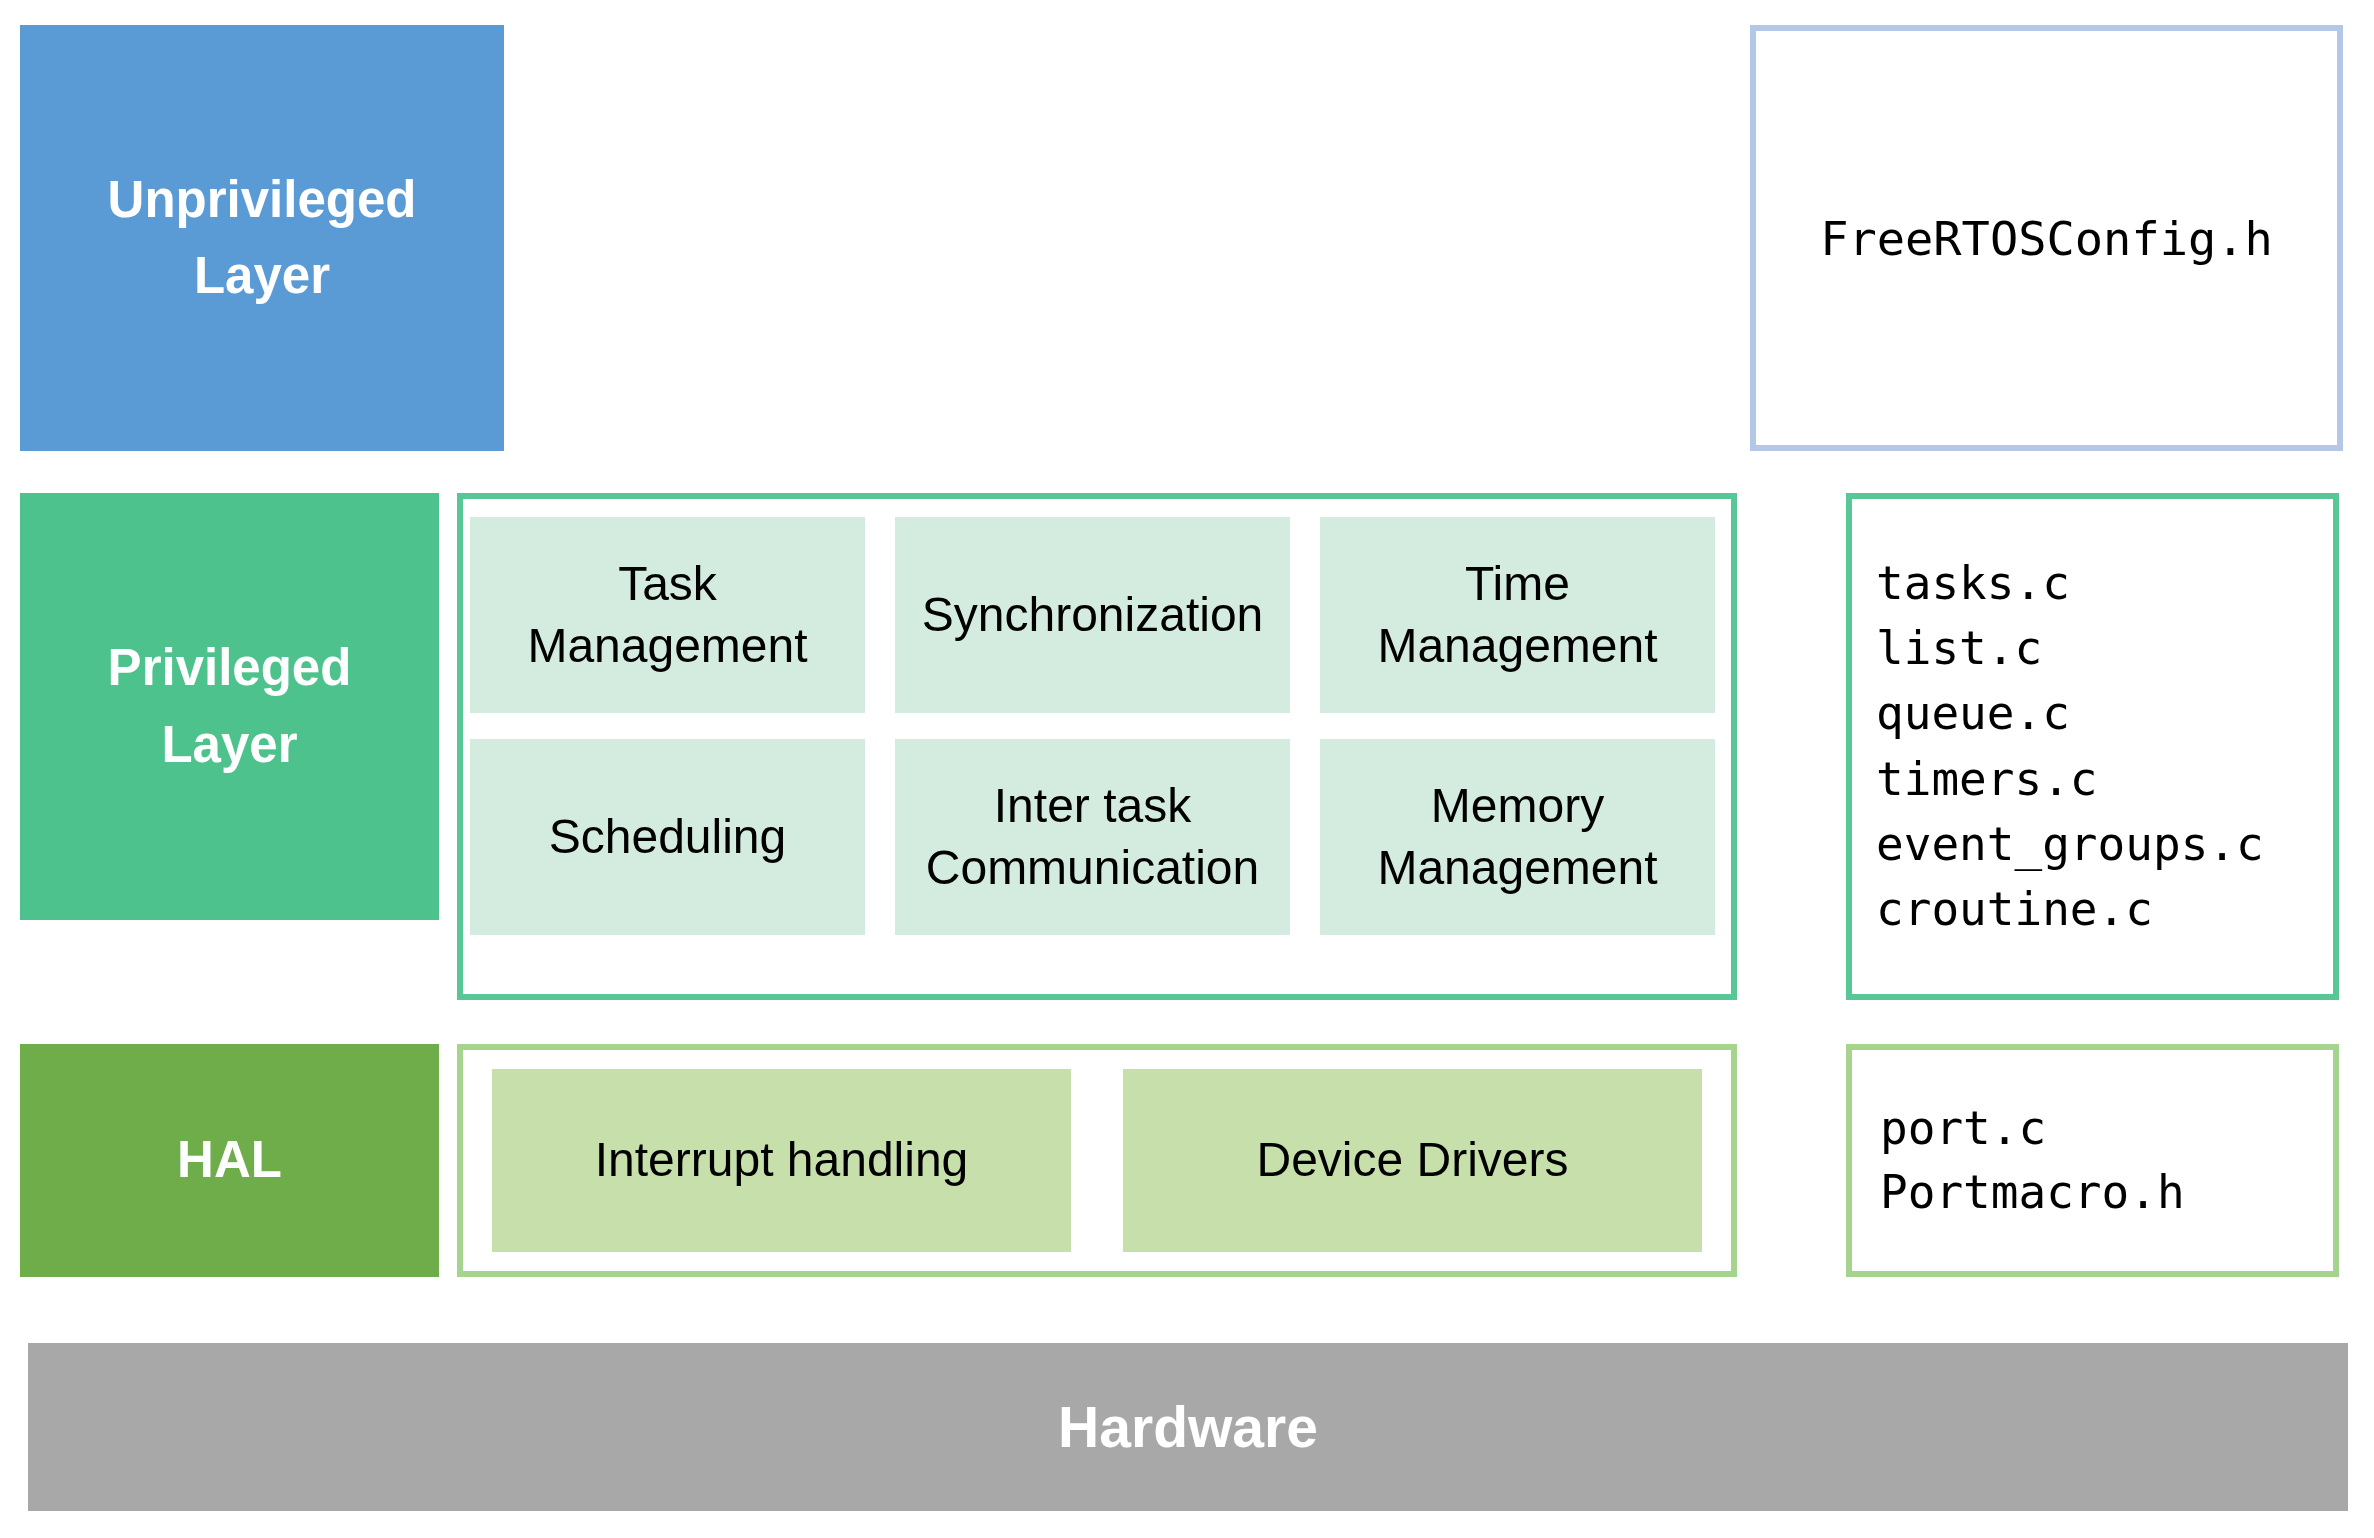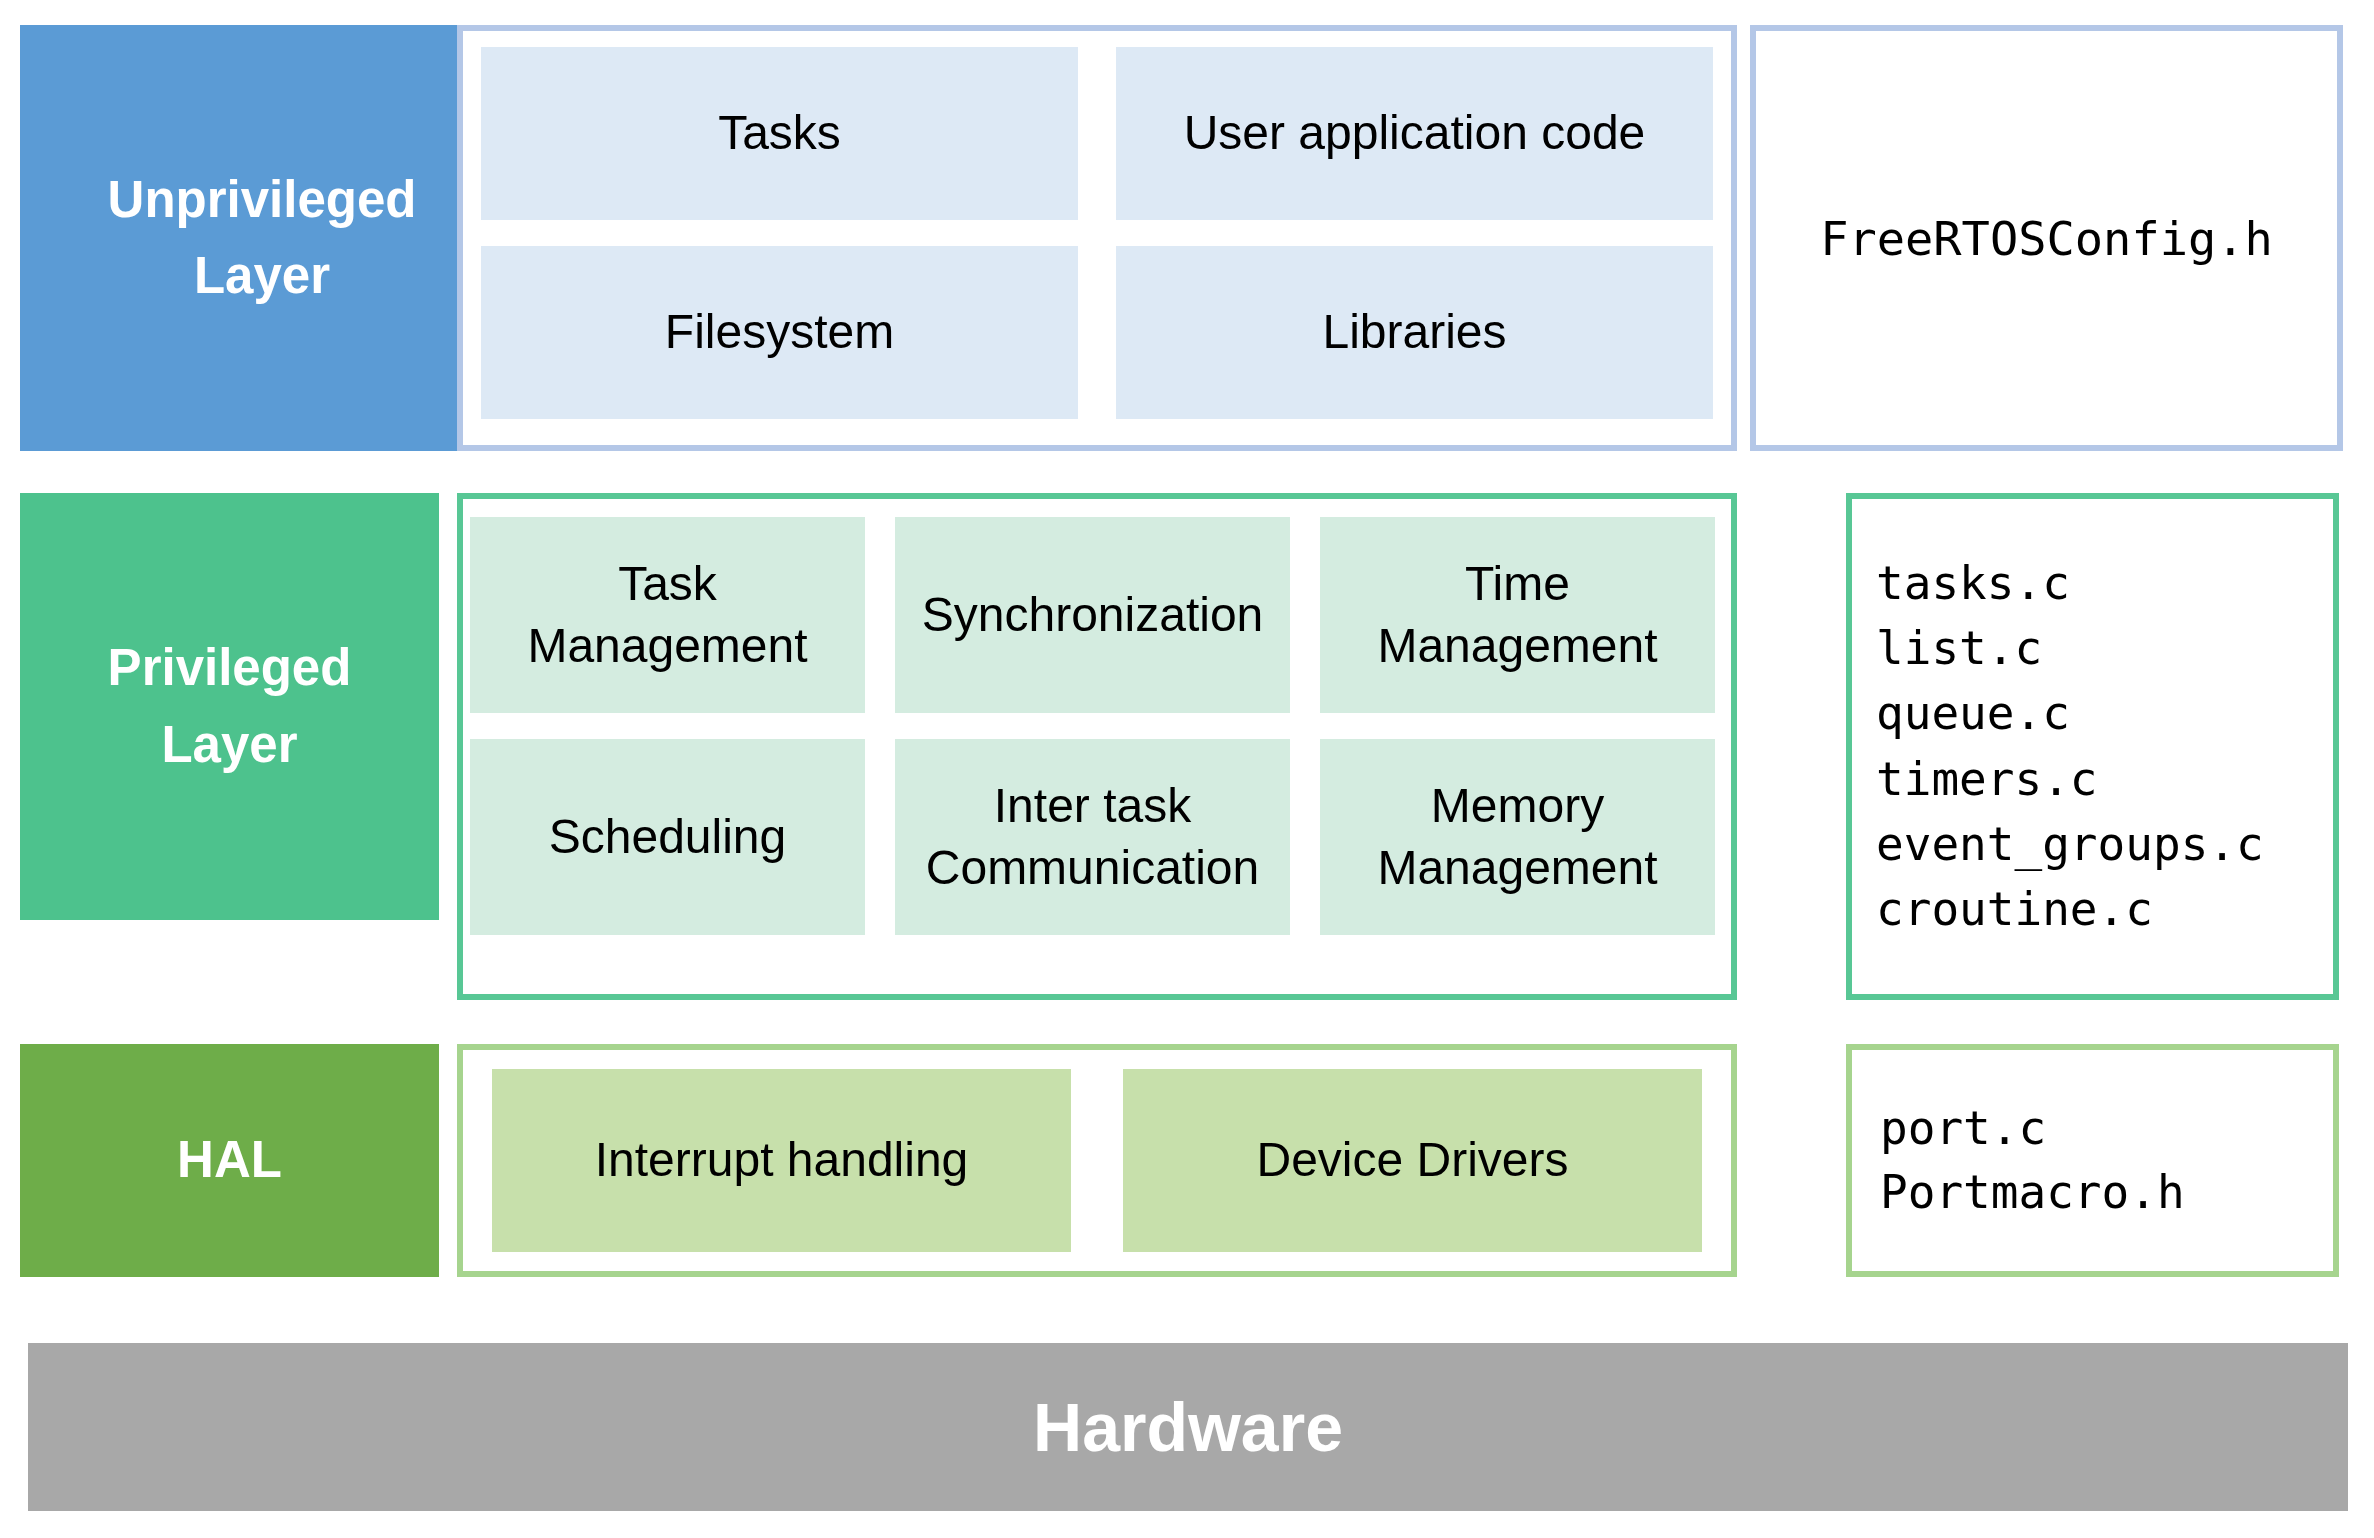--- a/index.html
+++ b/index.html
@@ -76,36 +76,30 @@
     left: 1846px; top: 1044px; width: 493px; height: 233px;
     border: 6px solid #a6d48e;
     font-size: 46px; line-height: 1.38; padding-left: 28px;
   }
 
   
   .hardware {
     left: 28px; top: 1343px; width: 2320px; height: 168px;
     background: #a8a8a8;
     display: flex; align-items: center; justify-content: center;
-    color: #ffffff; font-weight: bold; font-size: 68px;
+    color: #ffffff; font-weight: bold; font-size: 57px;
   }
 </style>
 </head>
 <body>
 
 <div class="canvas">
 
   <div class="abs layer-label label-unpriv">Unprivileged Layer</div>
 
-  <div class="abs container cont-unpriv">
-    <div class="module m-blue">Tasks</div>
-    <div class="module m-blue">User application code</div>
-    <div class="module m-blue">Filesystem</div>
-    <div class="module m-blue">Libraries</div>
-  </div>
 
   <div class="abs filebox file-unpriv">
     <div>FreeRTOSConfig.h</div>
   </div>
 
   <div class="abs layer-label label-priv">Privileged Layer</div>
 
   <div class="abs container cont-priv">
     <div class="module m-mint">Task Management</div>
     <div class="module m-mint">Synchronization</div>

